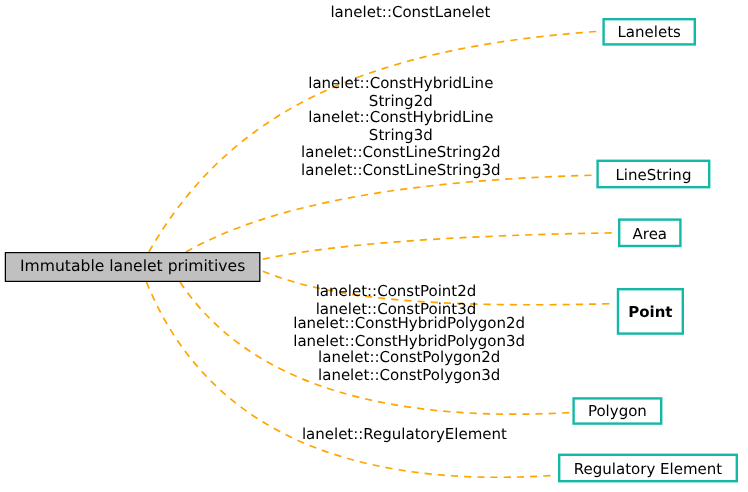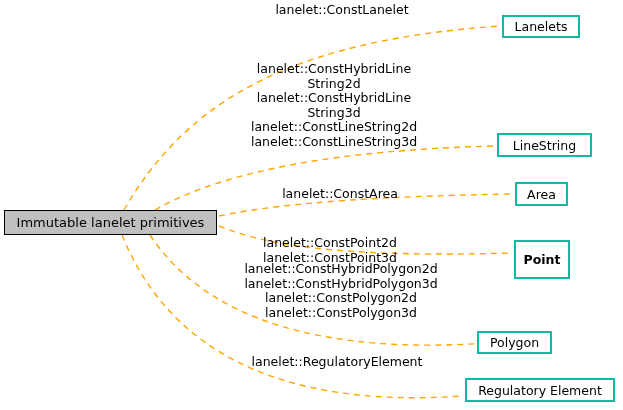--- a/index.html
+++ b/index.html
@@ -81,23 +81,20 @@
 
   <div class="edge-label" style="left:224px; top:62px;">
     <span>lanelet::ConstHybridLine</span>
     <span>String2d</span>
     <span>lanelet::ConstHybridLine</span>
     <span>String3d</span>
     <span>lanelet::ConstLineString2d</span>
     <span>lanelet::ConstLineString3d</span>
   </div>
 
-  <div class="edge-label" style="left:230px; top:187px;">
-    <span>lanelet::ConstArea</span>
-  </div>
 
   <div class="edge-label" style="left:220px; top:220px;margin-top:16px;">
     <span>lanelet::ConstPoint2d</span>
     <span>lanelet::ConstPoint3d</span>
   </div>
 
   <div class="edge-label" style="left:231px; top:262px;">
     <span>lanelet::ConstHybridPolygon2d</span>
     <span>lanelet::ConstHybridPolygon3d</span>
     <span>lanelet::ConstPolygon2d</span>

